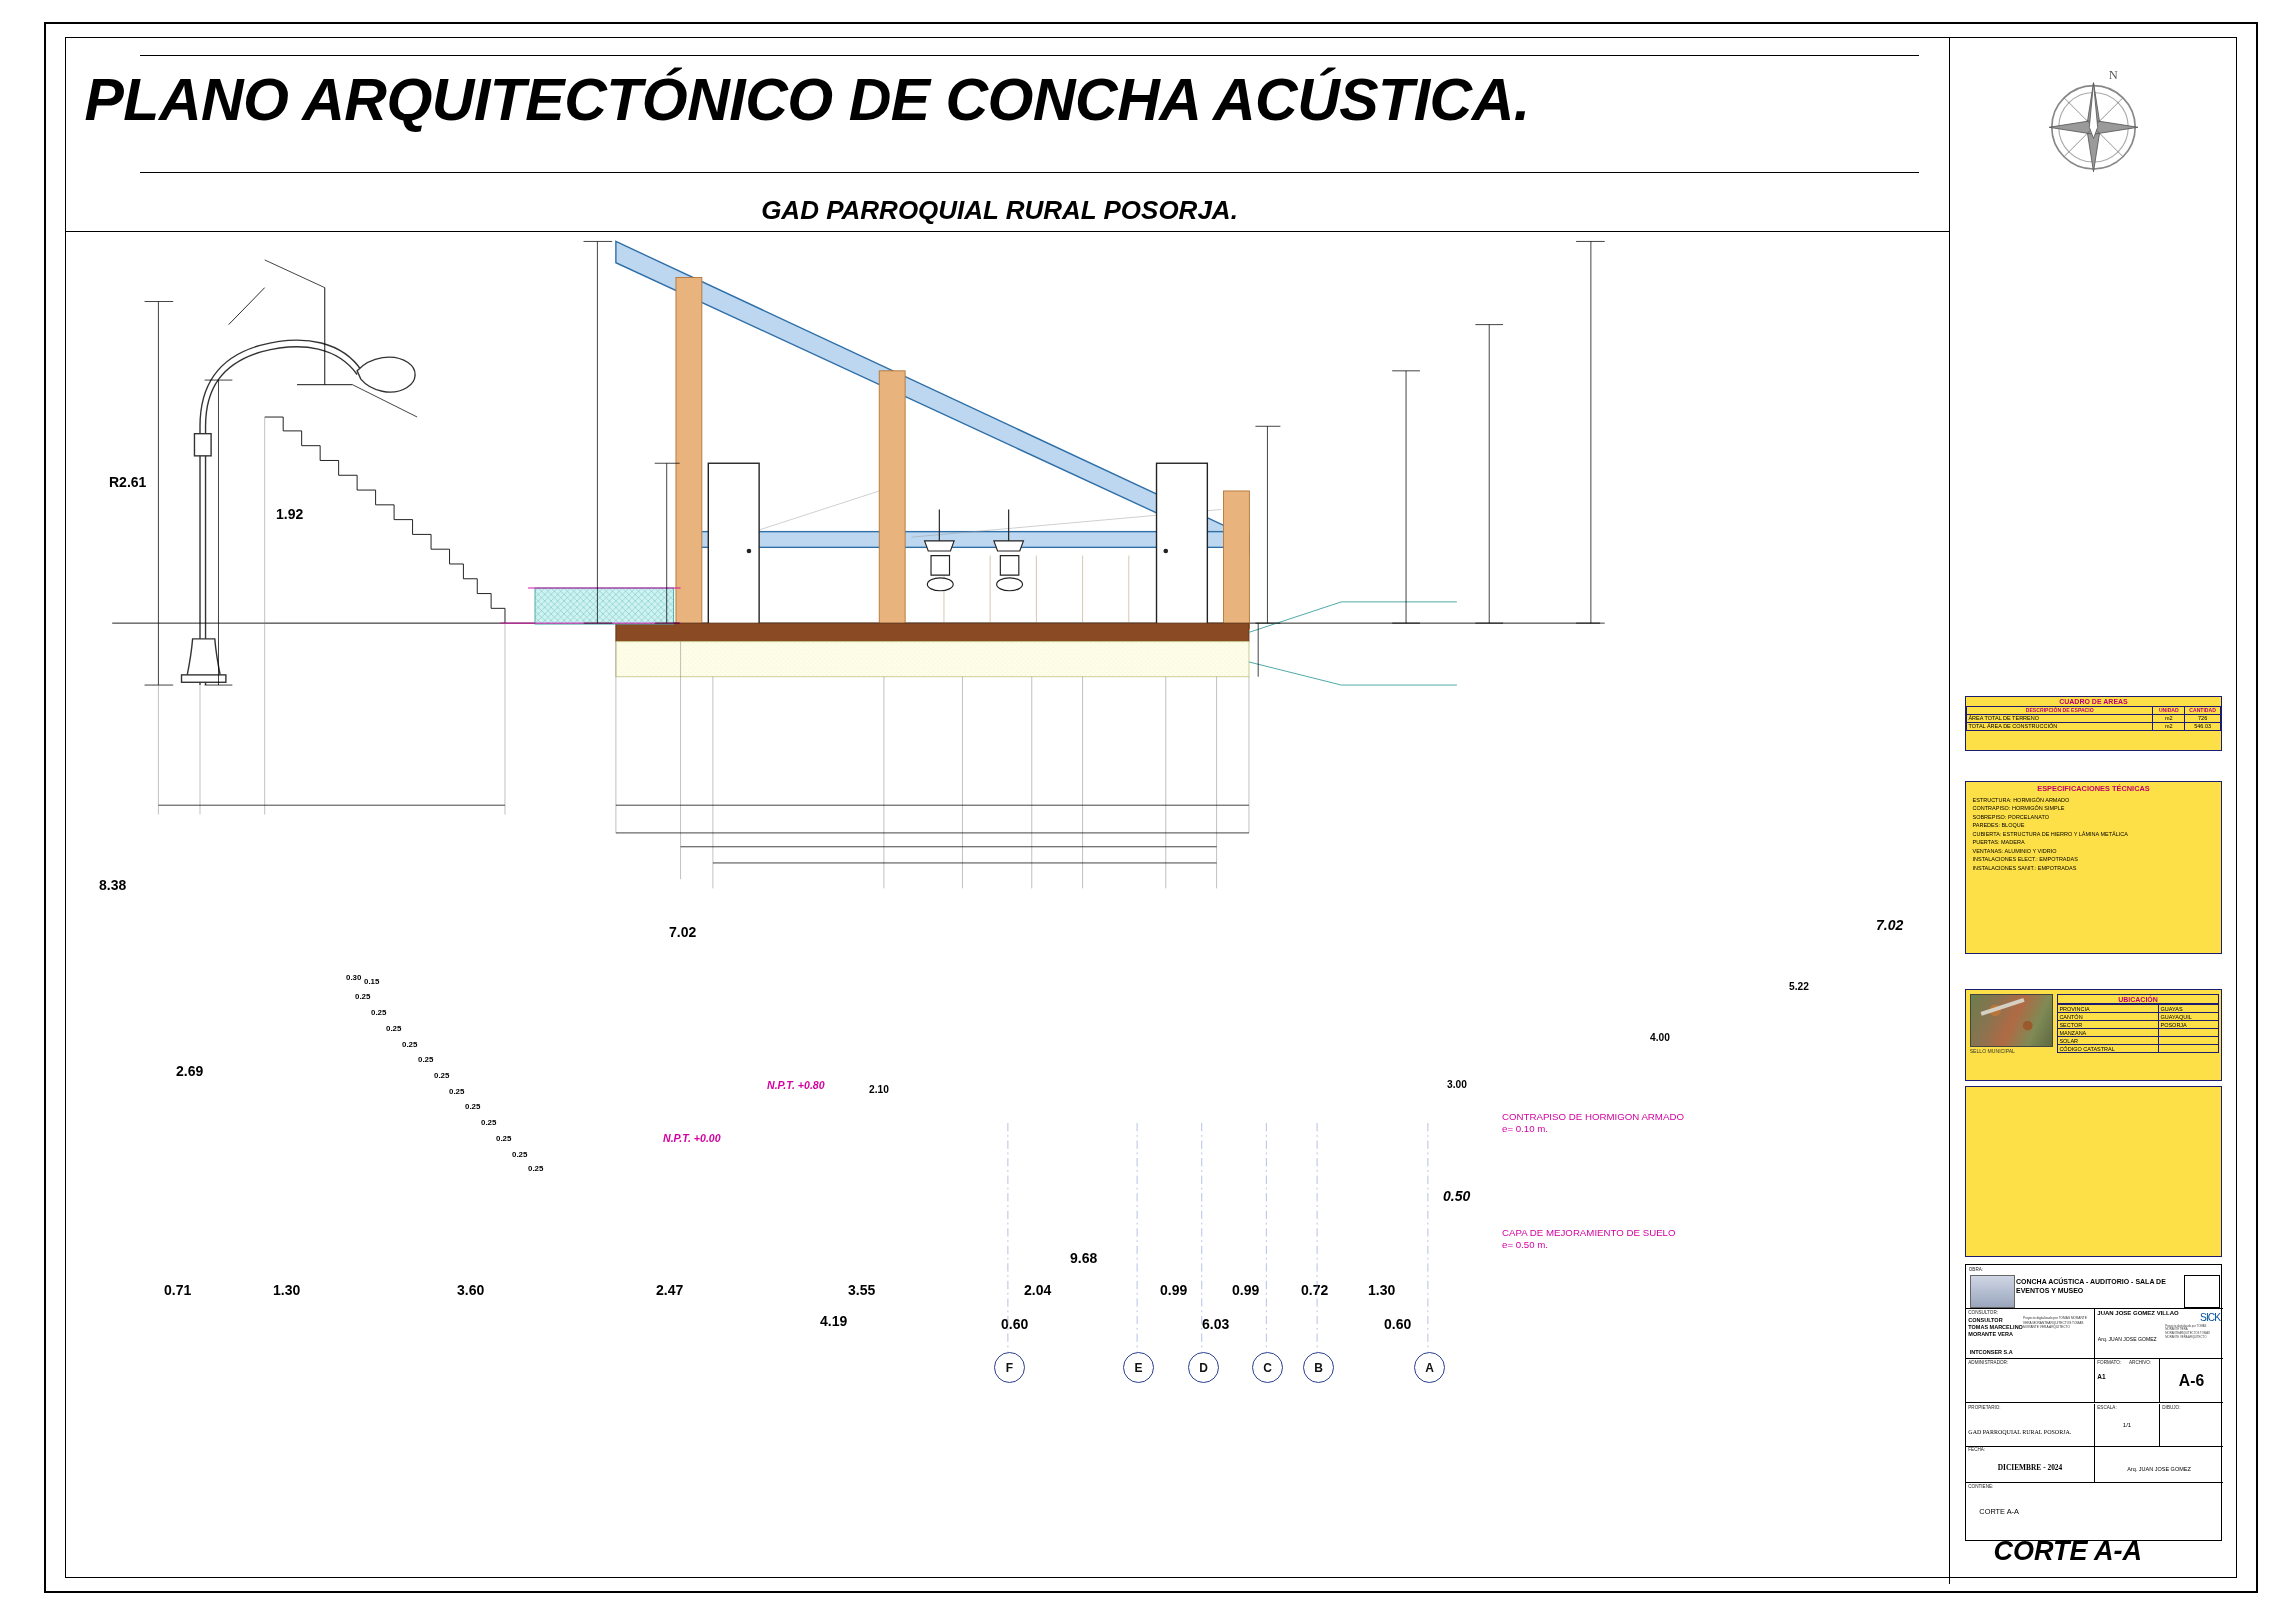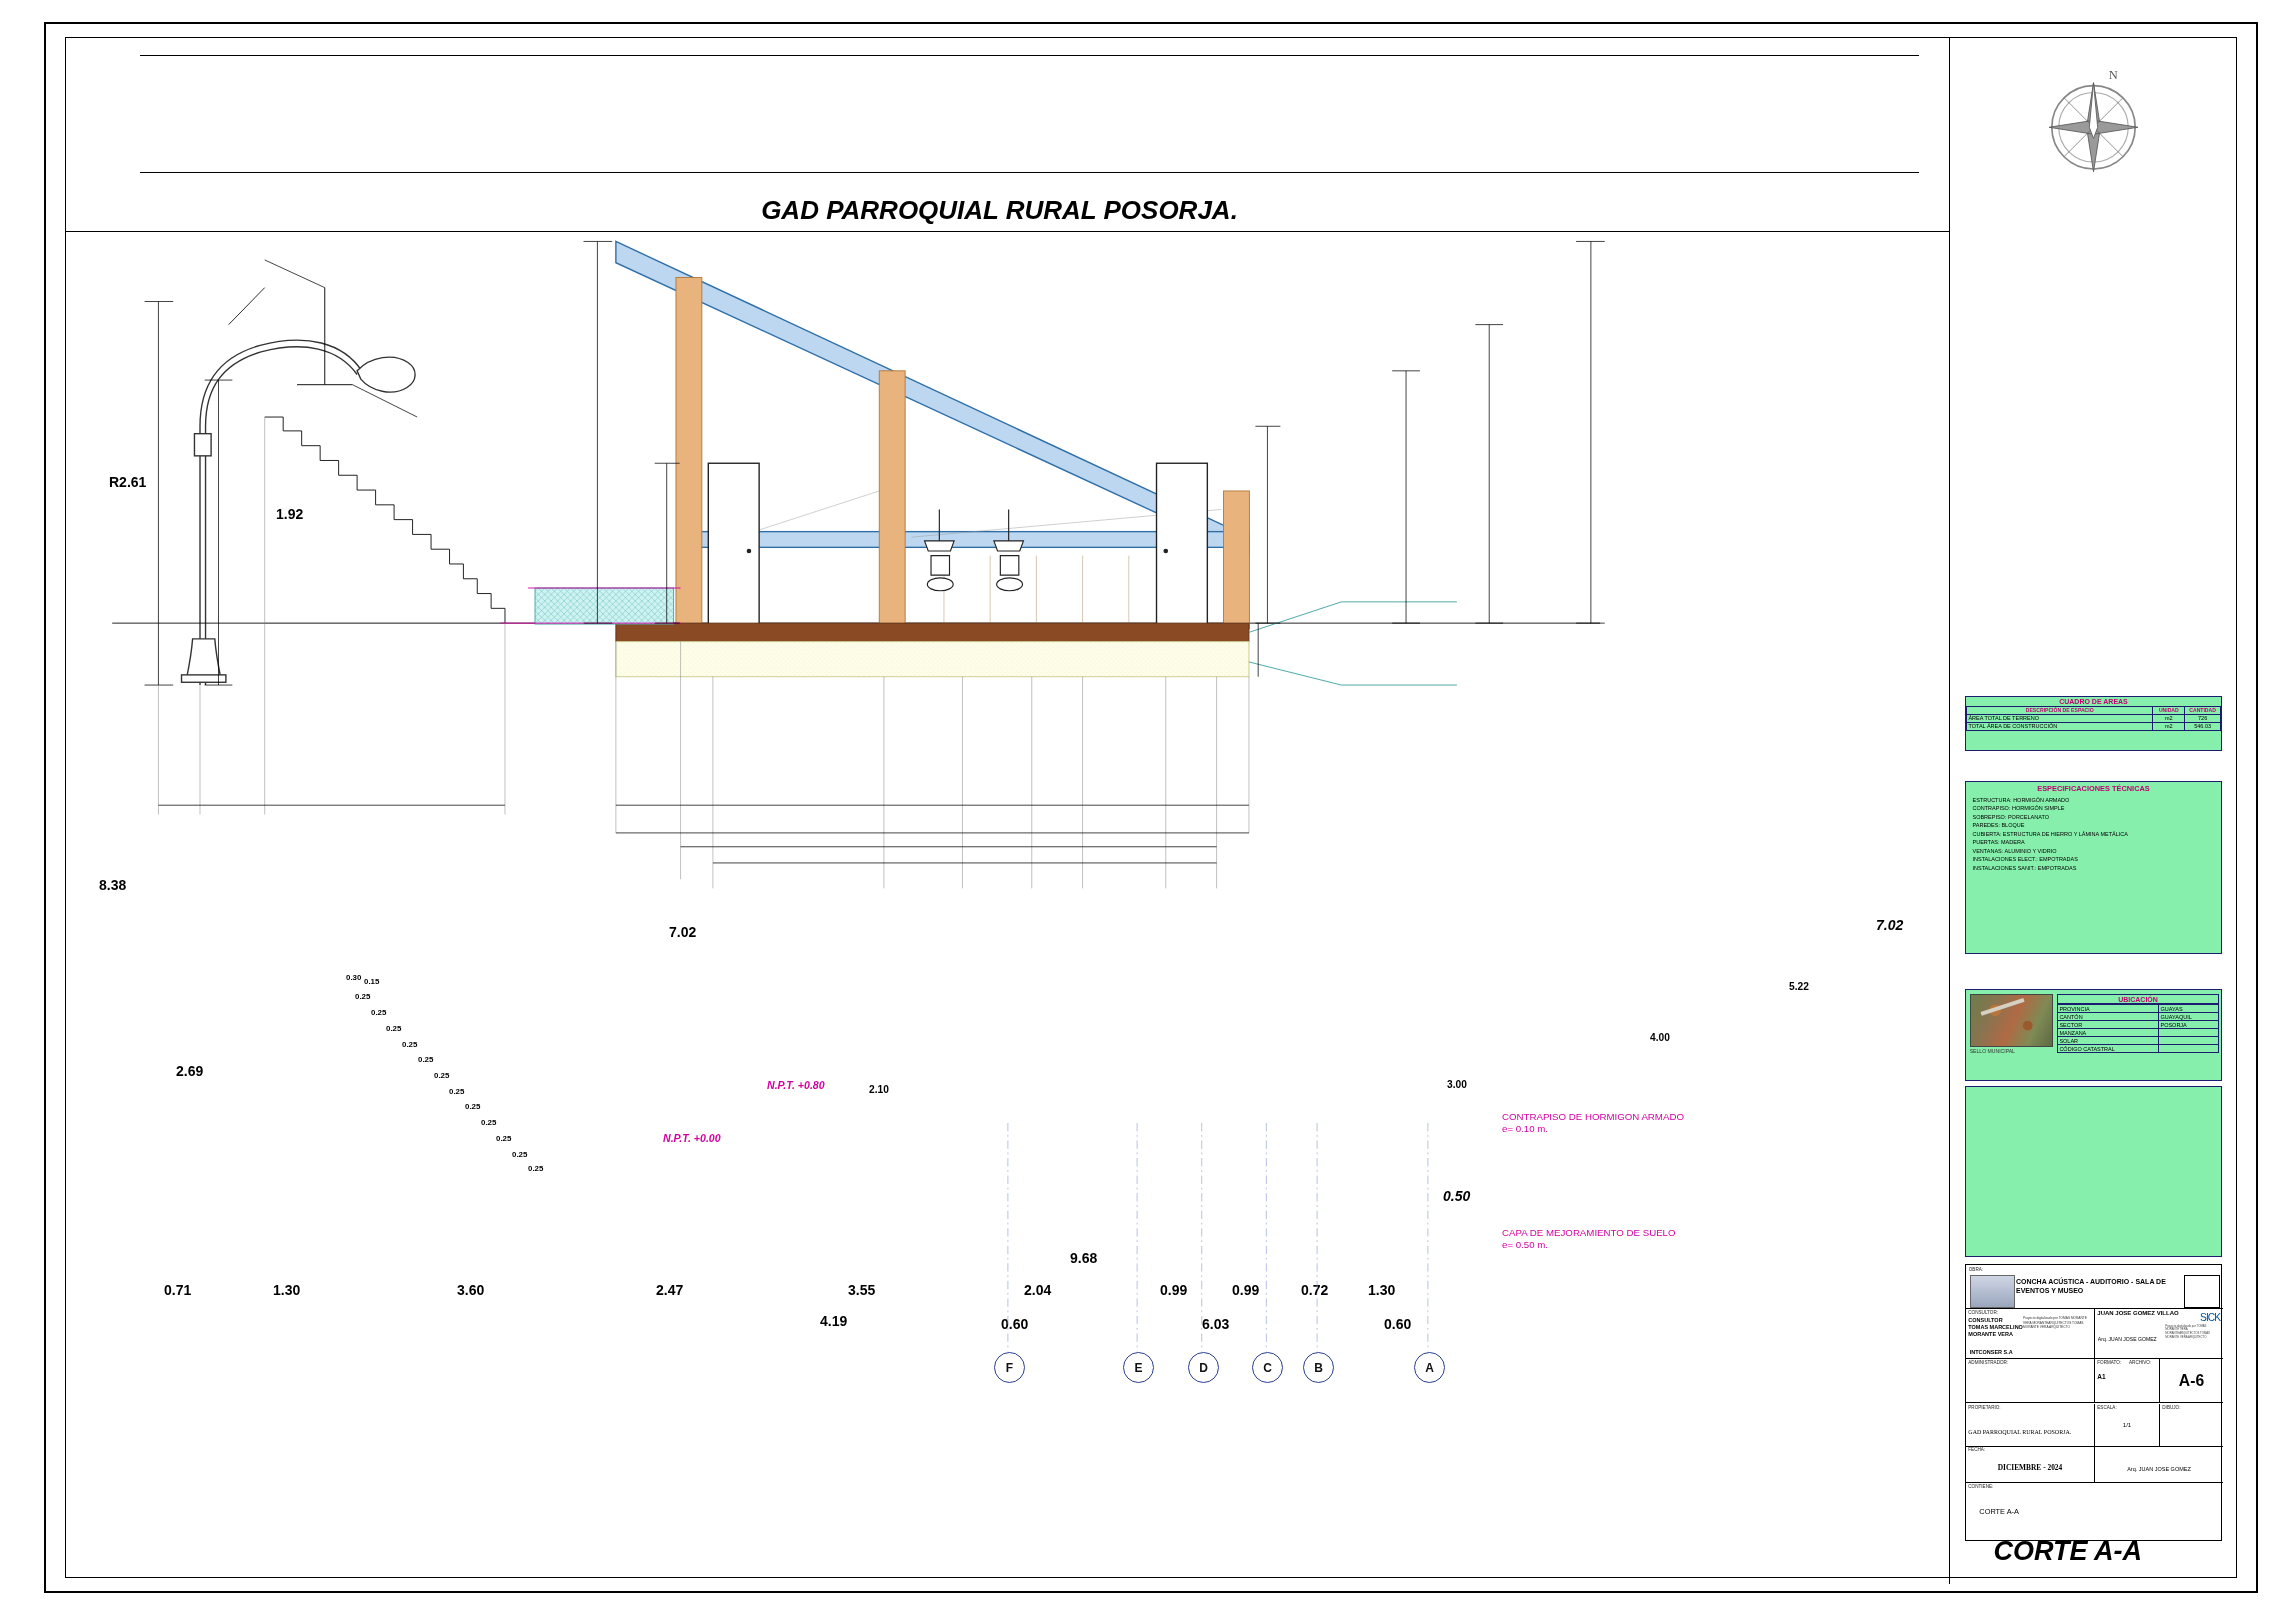--- a/index.html
+++ b/index.html
@@ -12,21 +12,21 @@
   
   .title-area{position:absolute;left:66px;top:38px;width:1883px;height:194px;border-bottom:1.4px solid #000;box-sizing:border-box;}
   .title-main{position:absolute;left:18.5px;top:28px;width:1849px;font-size:59px;font-weight:bold;font-style:italic;letter-spacing:-0.5px;}
   .title-rule{position:absolute;left:74px;width:1779px;height:1.4px;background:#000;}
   .title-sub{position:absolute;left:0;top:157px;width:1867px;text-align:center;font-size:26px;font-weight:bold;font-style:italic;}
   .northbox{position:absolute;left:1949px;top:38px;width:287px;height:194px;border-left:1.4px solid #000;box-sizing:border-box;}
 
   
   .rcol{position:absolute;left:1949px;top:232px;width:287px;bottom:38px;border-left:1.4px solid #000;box-sizing:border-box;}
 
-  .panel{position:absolute;border:0.9px solid #1b1b6f;box-sizing:border-box;background:#86efac;}
+  .panel{position:absolute;border:0.9px solid #1b1b6f;box-sizing:border-box;background:#fde047;}
   .panel-hd{font-size:7px;color:#c00070;text-align:center;font-weight:bold;padding:0.9px 0;}
   table.tbl{border-collapse:collapse;width:100%;font-size:5.5px;}
   table.tbl td,table.tbl th{border:0.5px solid #1b1b6f;padding:0.5px 1.4px;}
   table.tbl th{color:#c00070;font-size:5.1px;font-weight:bold;}
 
   .spec-title{font-size:7.4px;color:#c00070;text-align:center;font-weight:bold;margin:1.8px 0 2.8px;}
   .spec-list{font-size:5.5px;line-height:1.55;padding:0 4.6px 2.8px 6.5px;}
 
   
   .sat{position:absolute;left:3.7px;top:3.7px;width:81px;height:51px;
@@ -61,20 +61,21 @@
 </head>
 <body>
 
 <div id="sheet">
 
   <div class="frame-outer"></div>
   <div class="frame-inner"></div>
 
   <div class="title-area">
     <div class="title-rule" style="top:16.6px;"></div>
+    <div class="title-main">PLANO ARQUITECTÓNICO DE CONCHA ACÚSTICA.</div>
     <div class="title-rule" style="top:134px;"></div>
     <div class="title-sub">GAD PARROQUIAL RURAL POSORJA.</div>
   </div>
 
   <div class="northbox"></div>
   <svg class="compass" viewBox="0 0 100 100">
     <circle cx="50" cy="52" r="30" fill="none" stroke="#888" stroke-width="1.2"></circle>
     <circle cx="50" cy="52" r="25" fill="none" stroke="#aaa" stroke-width="0.8"></circle>
     <g fill="#9a9a9a" stroke="#555" stroke-width="0.6">
       <polygon points="50,20 55,52 50,84 45,52"></polygon>

